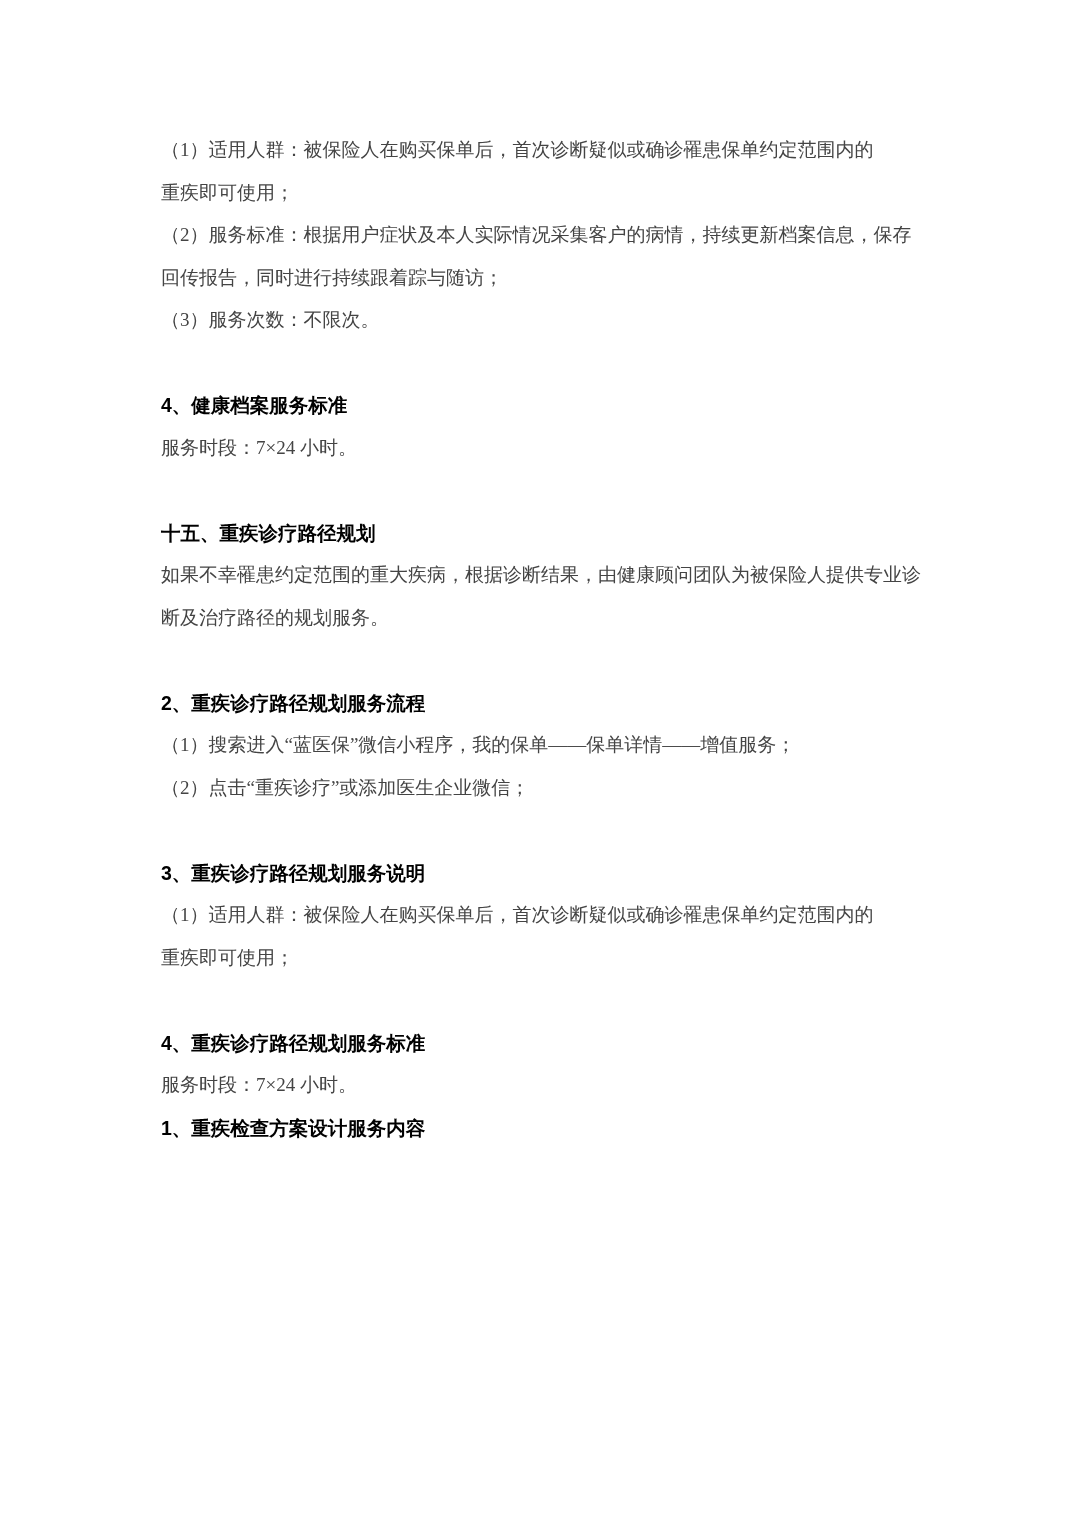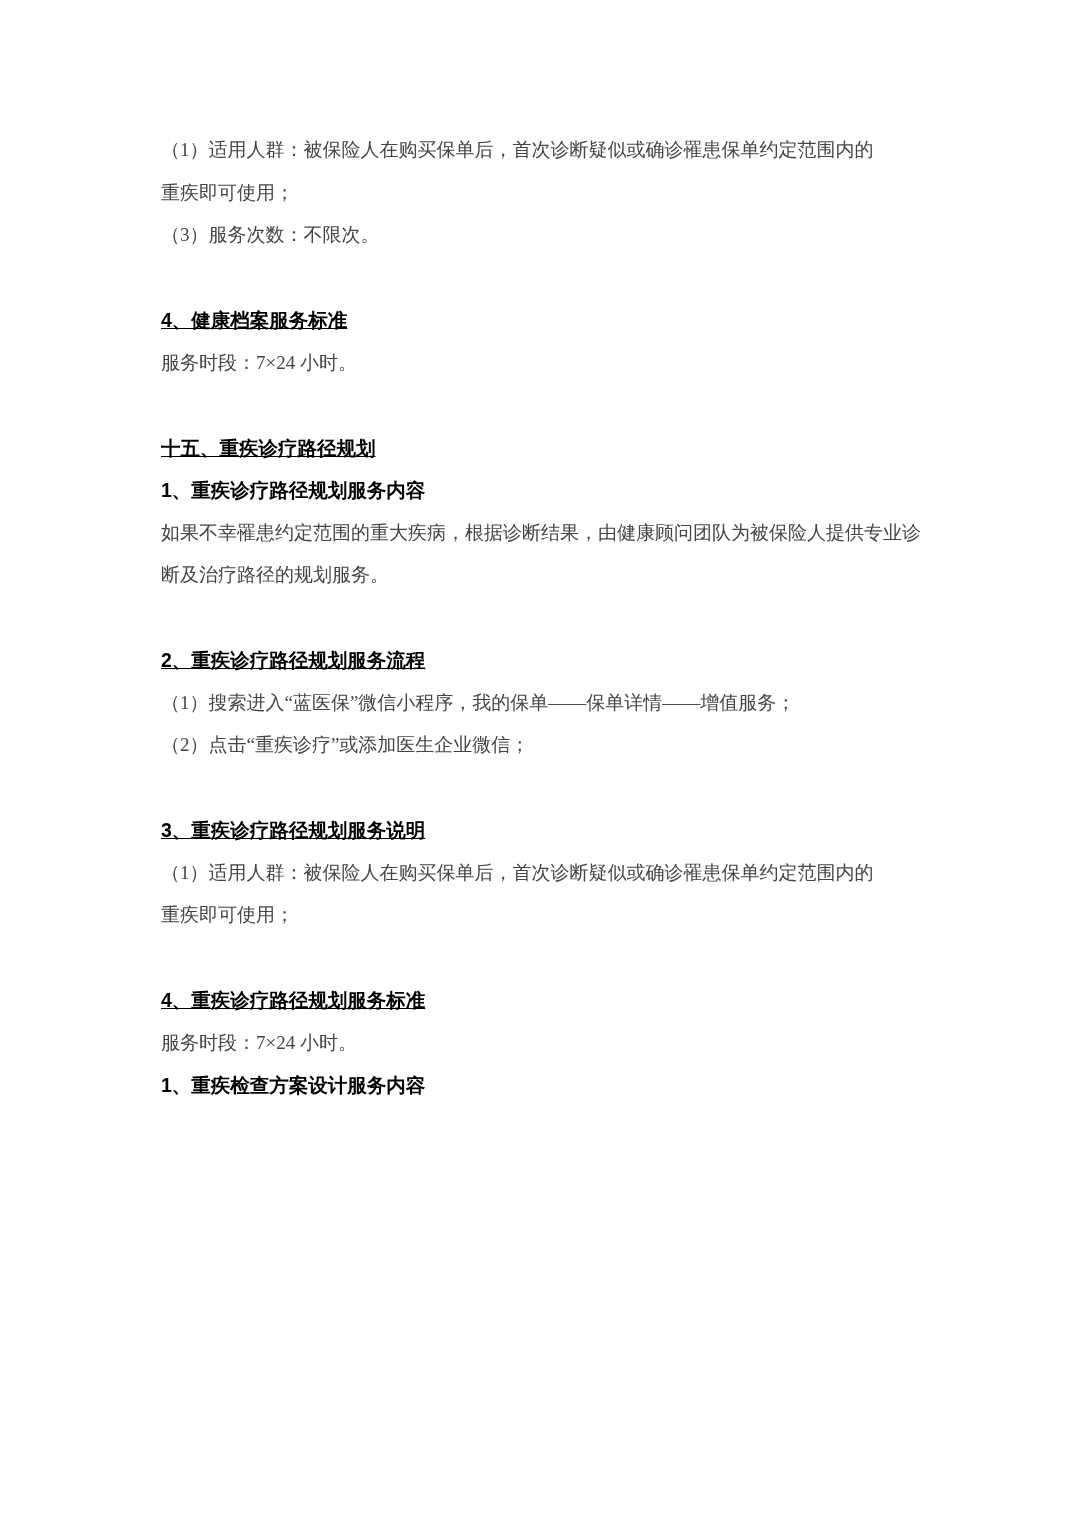--- a/index.html
+++ b/index.html
@@ -32,41 +32,41 @@
     color: #444444;
   }
   .heading {
     font-family: "Liberation Sans", "DejaVu Sans", sans-serif;
     font-size: 19.5px;
     font-weight: 700;
     color: #000000;
   }
   .gap {
     margin-top: 42.5px !important;
-    text-decoration: underline;
   }
   .b {
     font-weight: 700;
     color: #222222;
   }
 </style>
 </head>
 <body>
 
 <div class="page">
 
   <p class="body">（1）适用人群：被保险人在购买保单后，首次诊断疑似或确诊罹患保单约定范围内的
 重疾即可使用；</p>
+  <p class="body">（2）服务标准：根据用户症状及本人实际情况采集客户的病情，持续更新档案信息，保存
+回传报告，同时进行持续跟着踪与随访；</p>
   <p class="body">（3）服务次数：不限次。</p>
 
   <p class="heading gap">4、健康档案服务标准</p>
   <p class="body">服务时段：7×24 小时。</p>
 
   <p class="heading gap">十五、重疾诊疗路径规划</p>
-  <p class="heading">1、重疾诊疗路径规划服务内容</p>
   <p class="body">如果不幸罹患约定范围的重大疾病，根据诊断结果，由健康顾问团队为被保险人提供专业诊
 断及治疗路径的规划服务。</p>
 
   <p class="heading gap">2、重疾诊疗路径规划服务流程</p>
   <p class="body">（1）搜索进入“蓝医保”微信小程序，我的保单——保单详情——增值服务；</p>
   <p class="body">（2）点击“重疾诊疗”或添加医生企业微信；</p>
 
   <p class="heading gap">3、重疾诊疗路径规划服务说明</p>
   <p class="body">（1）适用人群：被保险人在购买保单后，首次诊断疑似或确诊罹患保单约定范围内的
 重疾即可使用；</p>

